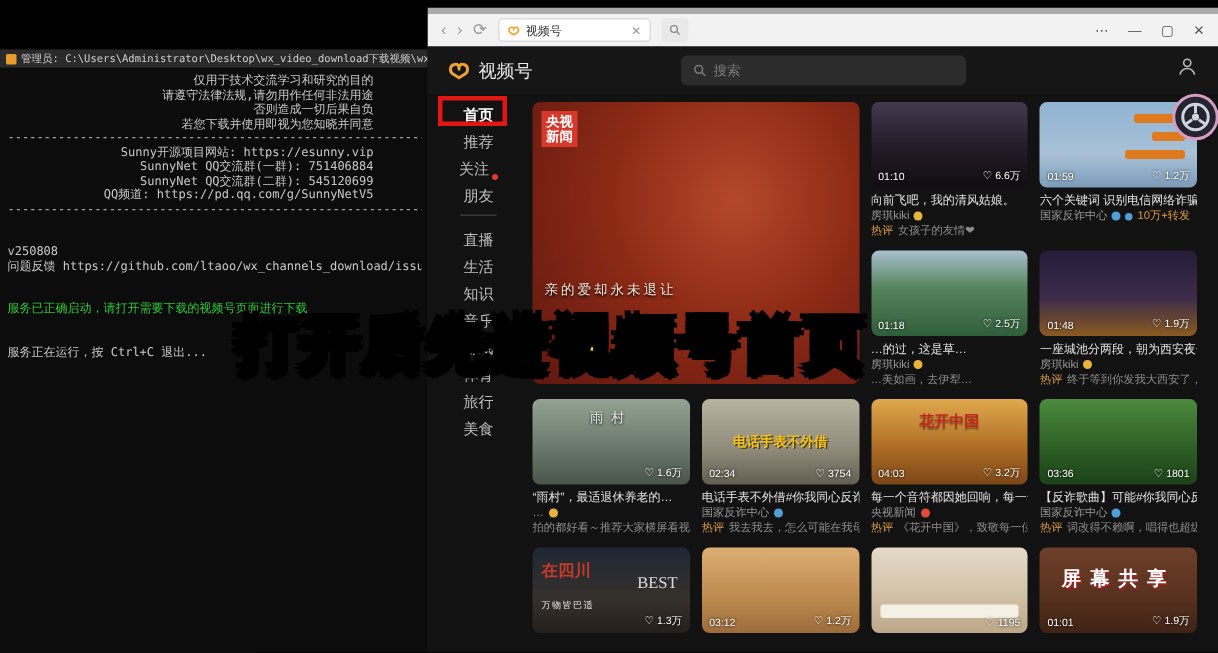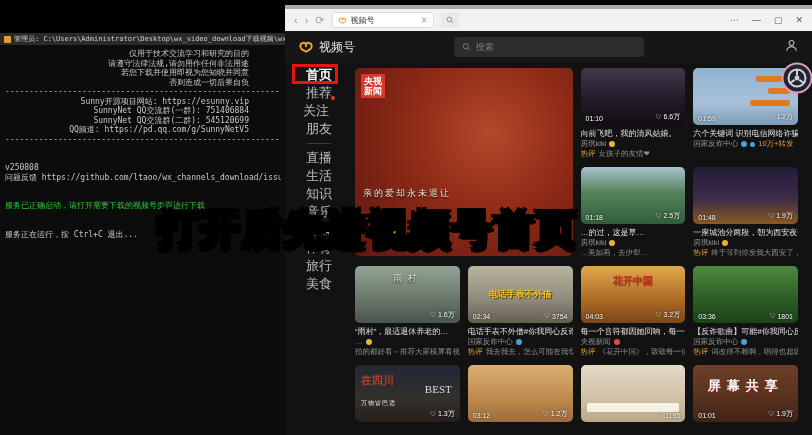--- a/index.html
+++ b/index.html
@@ -33,21 +33,21 @@
   .appheader { height:32px; background:#161616; display:flex; align-items:center; padding:0 13px; position:relative; }
   .applogo { display:flex; align-items:center; gap:5px; }
   .applogo-text { color:#eaeaea; font-size:12px; }
   .searchbox { position:absolute; left:50%; transform:translateX(-50%); width:190px; height:20px; background:#2c2c2c; border-radius:4px; display:flex; align-items:center; gap:5px; padding:0 8px; }
   .searchbox input { background:transparent; border:0; outline:none; width:100%; font-size:9px; color:#ddd; font-family:"Liberation Sans",sans-serif; }
   .searchbox input::placeholder { color:#7c7c7c; }
   .profile { margin-left:auto; }
 
   .main { display:flex; height:374px; }
   .sidebar { width:68px; padding-top:3px; position:relative; flex:0 0 auto; }
-  .side-item { height:18px; display:flex; align-items:flex-start; justify-content:center; gap:2px; color:#bdbdbd; font-size:13px; position:relative; }
+  .side-item { height:18px; display:flex; align-items:flex-end; justify-content:center; gap:2px; color:#bdbdbd; font-size:10px; position:relative; }
   .side-item.active { color:#fff; font-weight:bold; }
   .side-divider { width:24px; height:1px; background:#3a3a3a; margin:5px auto; }
   .reddot { width:4px; height:4px; border-radius:50%; background:#e03b2f; margin-top:-6px; }
   .red-annotation { position:absolute; left:7px; top:1px; width:46px; height:20px; border:3px solid #e21612; z-index:40; }
 
   .grid { flex:1; display:grid; grid-template-columns:repeat(4,1fr); column-gap:8px; row-gap:9px;
           padding:5px 14px 0 2px; align-content:start; min-width:0; }
   .card { min-width:0; }
   .featured { grid-column:1 / 3; grid-row:1 / 3; }
   .thumb { height:57px; border-radius:5px; position:relative; overflow:hidden; }
@@ -110,22 +110,22 @@
 <div class="stage">
 
   <div class="terminal">
     <div class="term-titlebar">
       <span class="term-icon"></span>
       <span class="term-title">管理员: C:\Users\Administrator\Desktop\wx_video_download下载视频\wx_video_download</span>
     </div>
     <div class="term-body">
       <div class="tl center">仅用于技术交流学习和研究的目的</div>
       <div class="tl center">请遵守法律法规,请勿用作任何非法用途</div>
+      <div class="tl center">否则造成一切后果自负</div>
       <div class="tl center">若您下载并使用即视为您知晓并同意</div>
-      <div class="tl center">否则造成一切后果自负</div>
       <div class="tl dash">----------------------------------------------------------</div>
       <div class="tl center">Sunny开源项目网站: https://esunny.vip</div>
       <div class="tl center">SunnyNet QQ交流群(一群): 751406884</div>
       <div class="tl center">SunnyNet QQ交流群(二群): 545120699</div>
       <div class="tl center">QQ频道: https://pd.qq.com/g/SunnyNetV5</div>
       <div class="tl dash">----------------------------------------------------------</div>
       <div class="tl blank"></div>
         <div class="tl blank"></div>
       <div class="tl">v250808</div>
       <div class="tl">问题反馈 https://github.com/ltaoo/wx_channels_download/issues</div>

